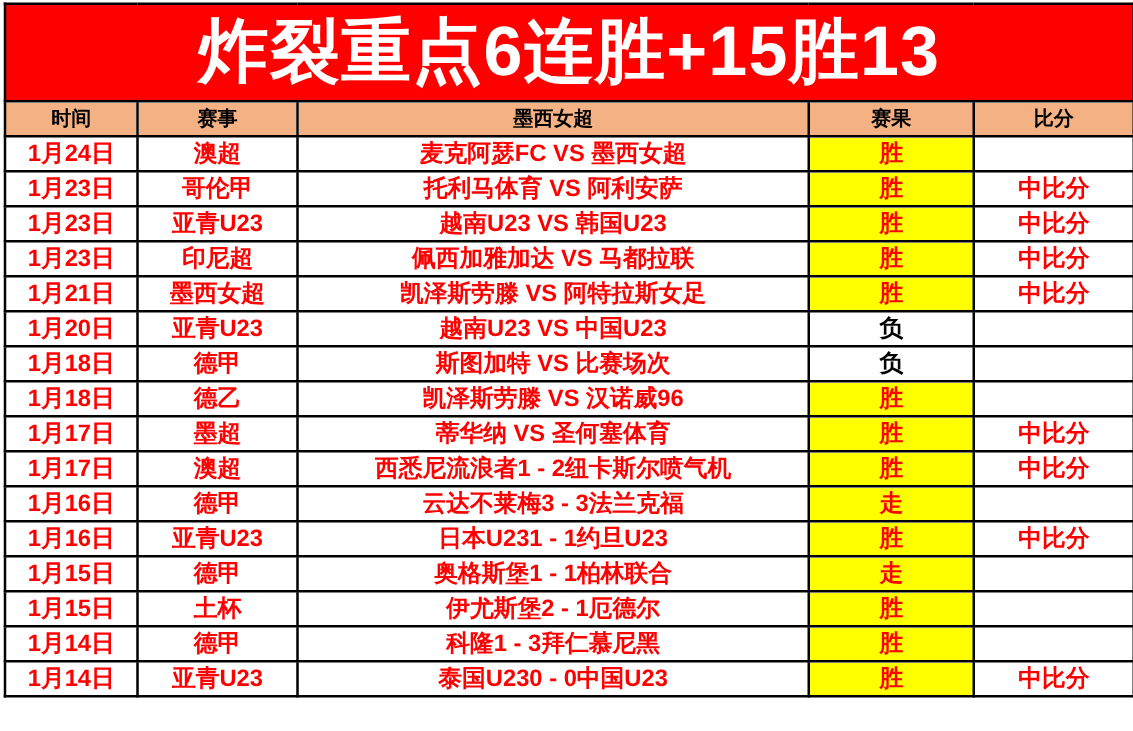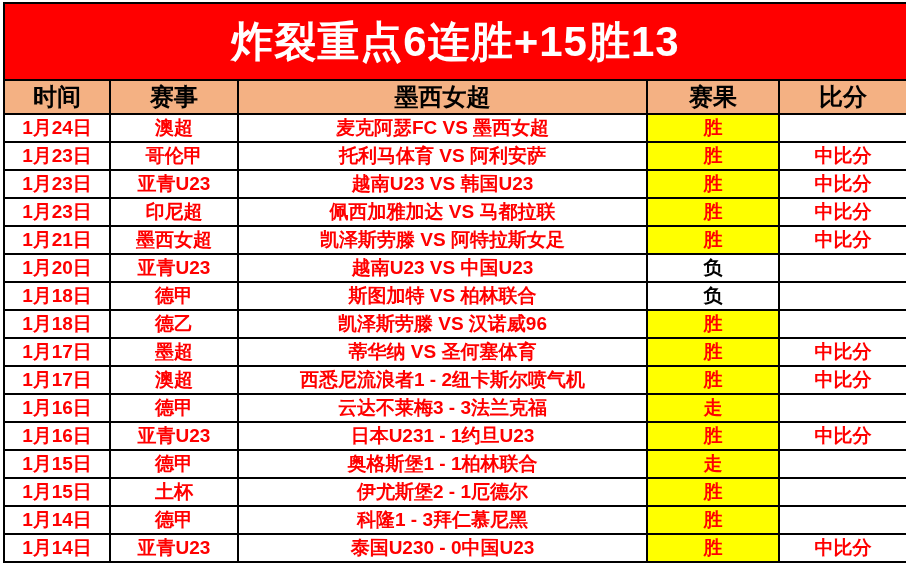--- a/index.html
+++ b/index.html
@@ -28,29 +28,29 @@
     padding: 0;
     overflow: hidden;
     white-space: nowrap;
     text-align: center;
     vertical-align: middle;
   }
   .banner-cell {
     height: 75px;
     background: var(--banner-red, #FF0000);
     color: #ffffff;
-    font-size: 42px;
+    font-size: 56px;
     font-weight: 700;
     letter-spacing: 1px;
   }
   .header-row th {
     height: 26px;
     background: var(--header-peach, #F4B183);
     color: #000000;
-    font-size: 24px;
+    font-size: 16px;
     font-weight: 700;
   }
   .data-row td {
     height: 24px;
     font-size: 19px;
     font-weight: 700;
     color: var(--text-red, #FF0000);
     background: #ffffff;
   }
   .data-row td.result-win {
@@ -124,21 +124,21 @@
         <tr class="data-row">
     <td>1月20日</td>
     <td>亚青U23</td>
     <td>越南U23 VS 中国U23</td>
     <td class="result-loss">负</td>
     <td></td>
   </tr>
         <tr class="data-row">
     <td>1月18日</td>
     <td>德甲</td>
-    <td>斯图加特 VS 柏林联合</td>
+    <td>斯图加特 VS 比赛场次</td>
     <td class="result-loss">负</td>
     <td></td>
   </tr>
         <tr class="data-row">
     <td>1月18日</td>
     <td>德乙</td>
     <td>凯泽斯劳滕 VS 汉诺威96</td>
     <td class="result-win">胜</td>
     <td></td>
   </tr>

